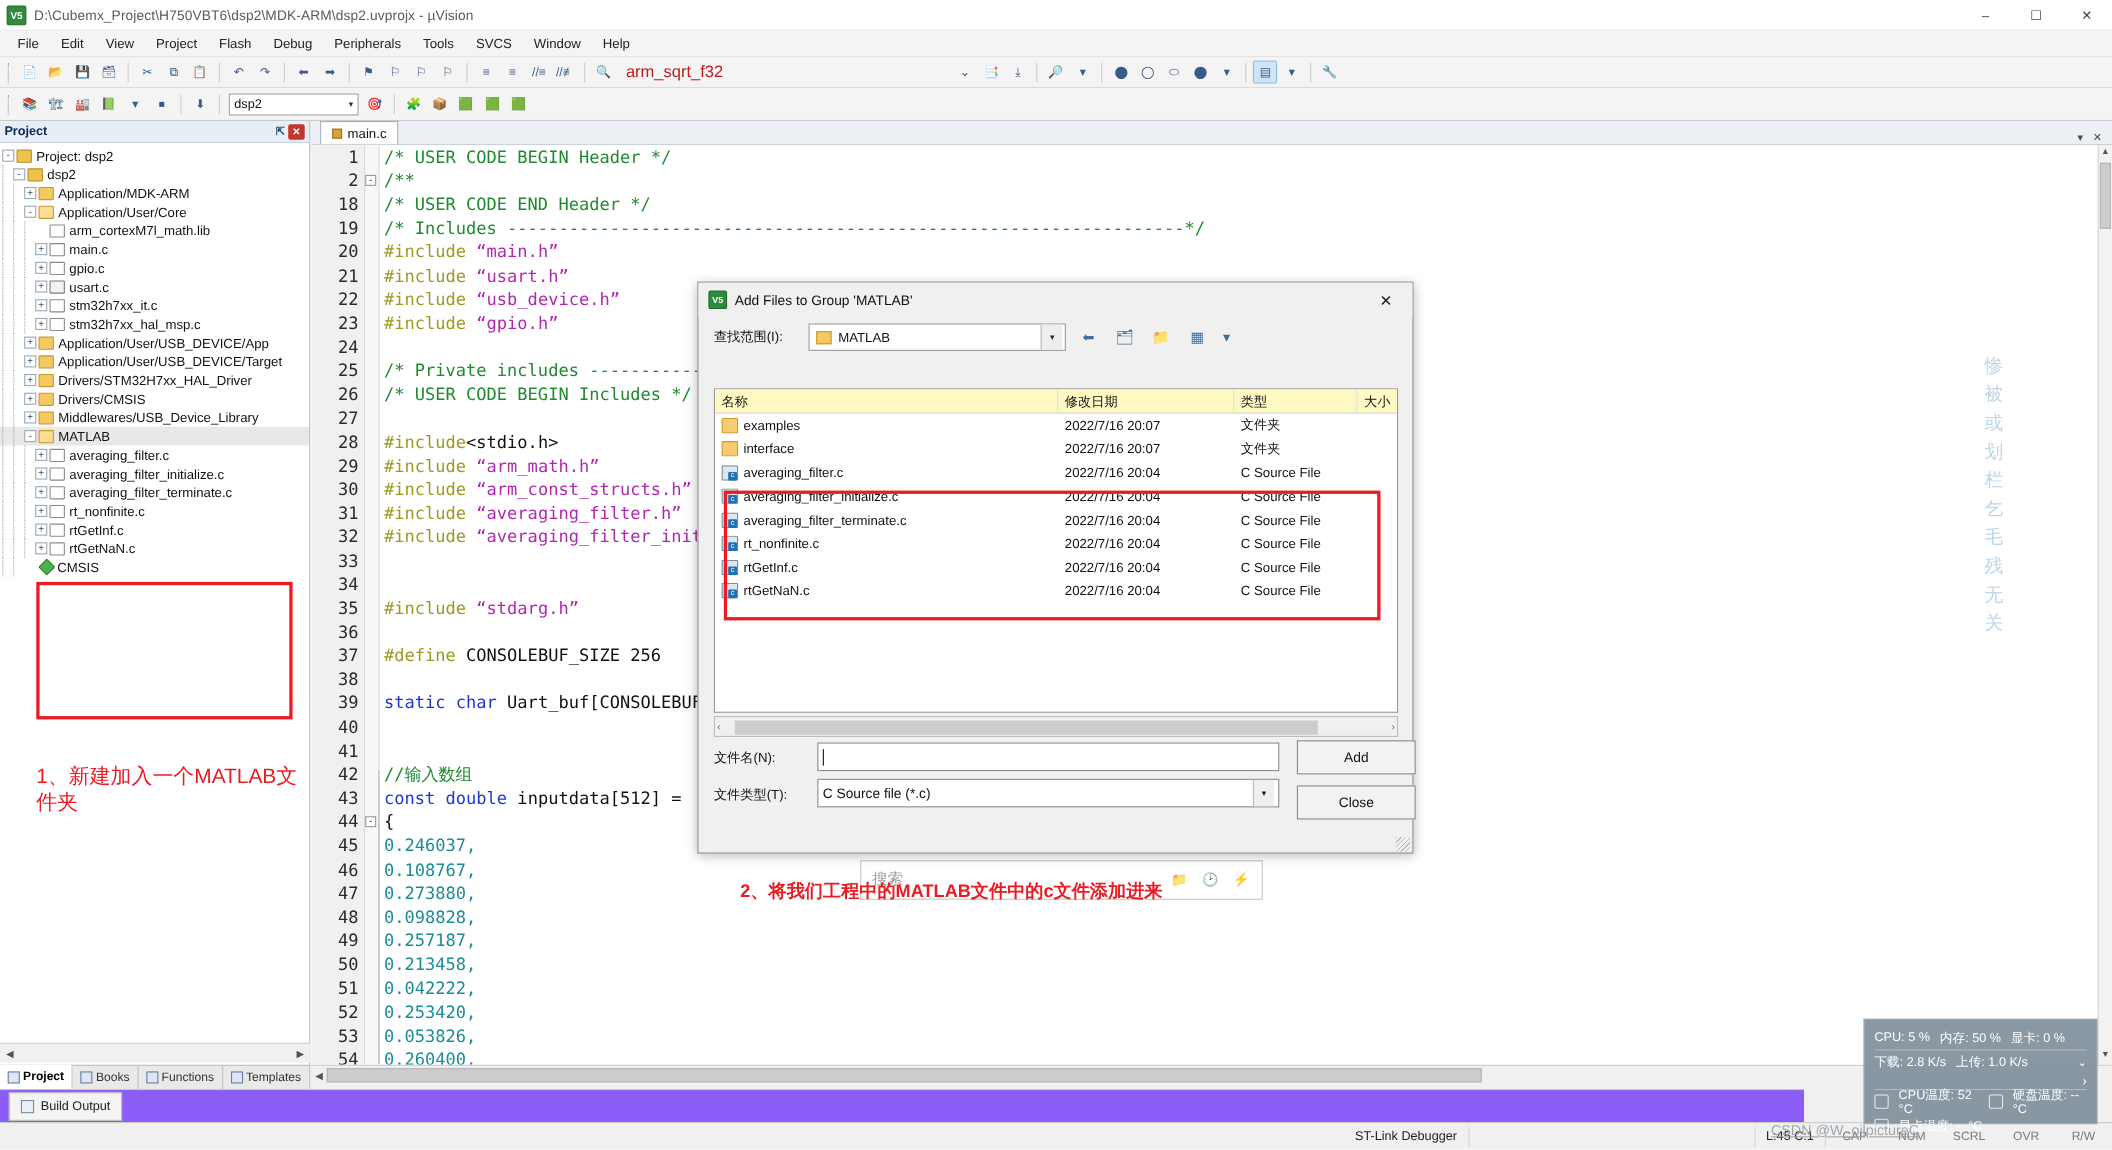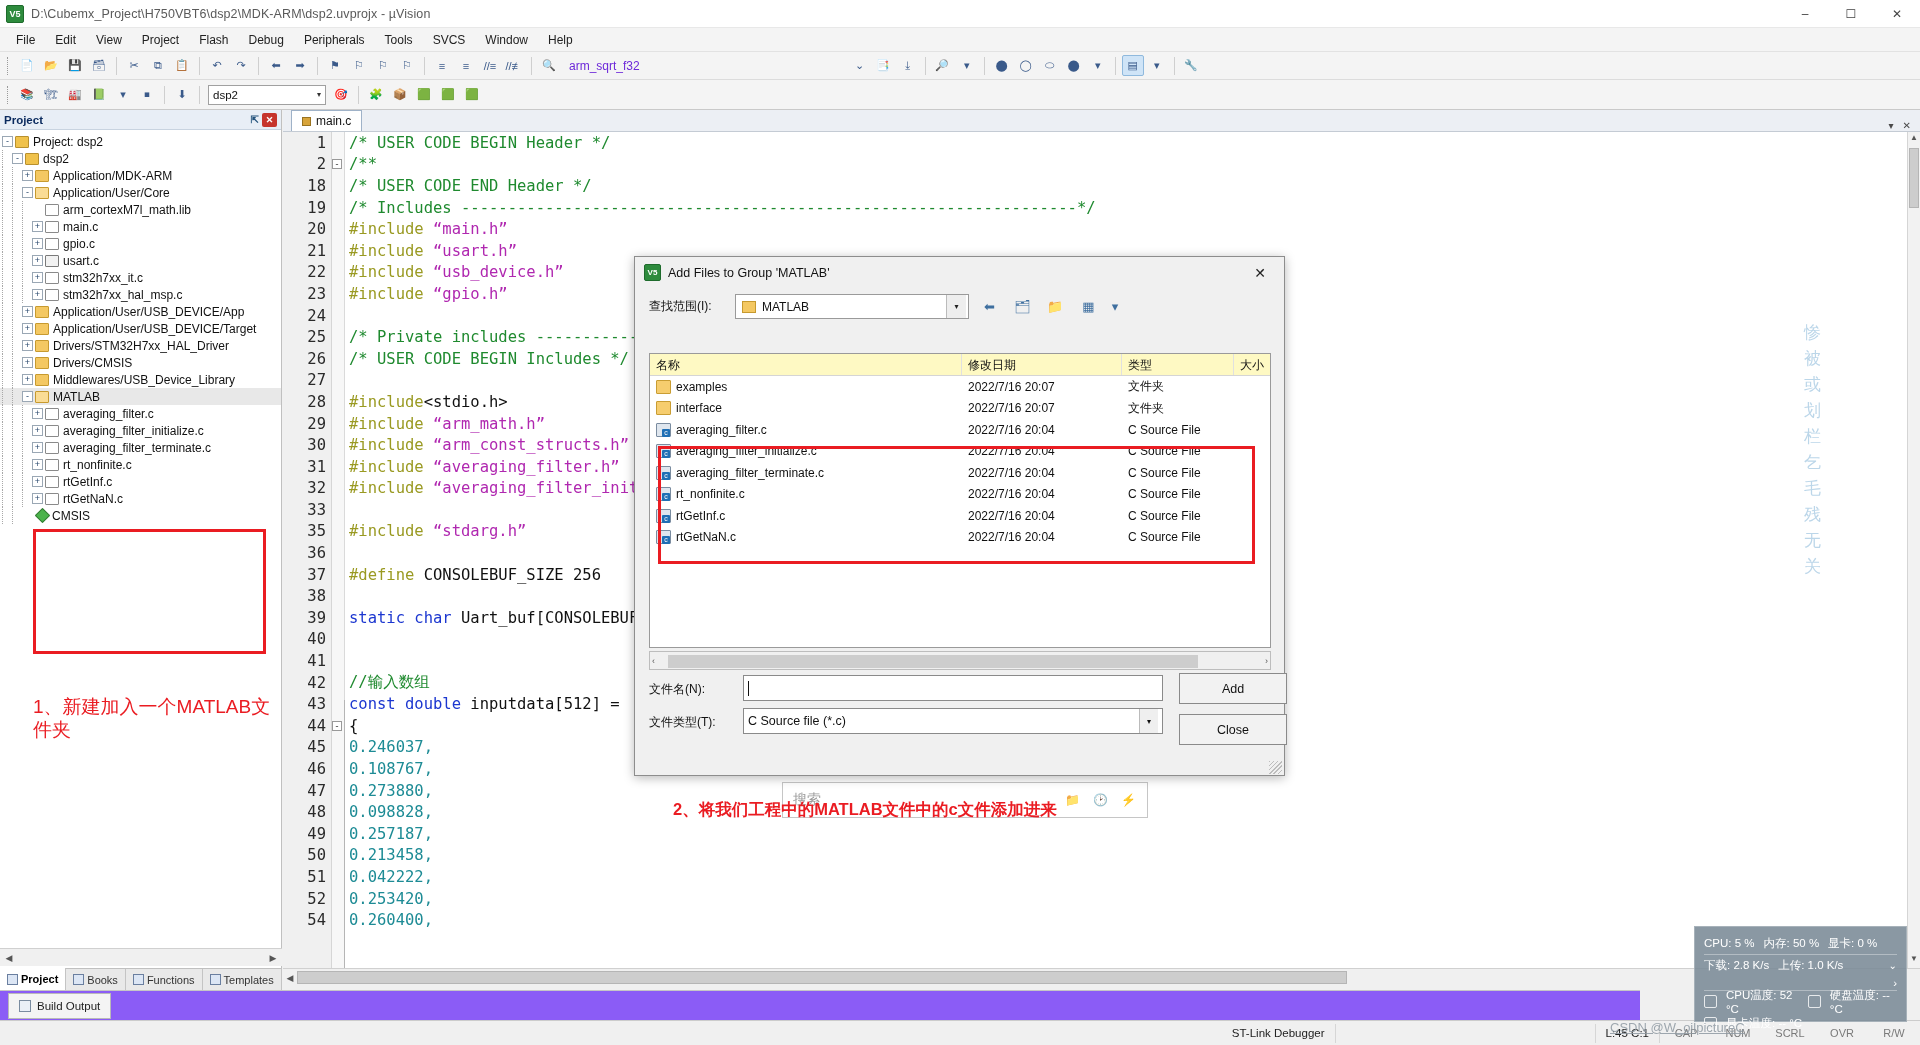--- a/index.html
+++ b/index.html
@@ -49,21 +49,21 @@
     width:22px;height:21px;margin:0 1px;display:flex;align-items:center;justify-content:center;
     font-size:11px;color:#3a5a8a;border:1px solid transparent;border-radius:2px;
   }
   .tbtn.sel { background:#cfe4f7; border:1px solid #8fb9dd; }
   .tsep { width:1px;height:18px;background:#cfcfcf;margin:0 5px; }
   .tcombo {
     height:20px;min-width:118px;background:#fff;border:1px solid #a0a0a0;
     font-size:11.5px;color:#111;display:flex;align-items:center;padding:0 4px;margin:0 3px;
   }
   .tcombo .arrow { margin-left:auto; font-size:8px;color:#333; }
-  .tlabel { font-size:12px;color:#6d28d9;padding:0 8px; }
+  .tlabel { font-size:15px;color:#b91c1c;padding:0 8px; }
 
   
   .projpanel {
     position:absolute; left:0; top:110px; width:282px; height:858px;
     background:#ffffff; border-right:1px solid #c0c0c0;
   }
   .panelhdr {
     height:20px; background:#e8eef6; border-bottom:1px solid #c8d3e0;
     display:flex; align-items:center; padding:0 4px;
     font-size:11.5px; color:#0a2a5e; font-weight:bold;
@@ -591,38 +591,40 @@
           <div class="cl"><span class="lnum">24</span><span class="fold"></span><span class="ctext"></span></div>
           <div class="cl"><span class="lnum">25</span><span class="fold"></span><span class="ctext"><span class="cmt">/* Private includes ----------------------------------------------------------*/</span></span></div>
           <div class="cl"><span class="lnum">26</span><span class="fold"></span><span class="ctext"><span class="cmt">/* USER CODE BEGIN Includes */</span></span></div>
           <div class="cl"><span class="lnum">27</span><span class="fold"></span><span class="ctext"></span></div>
           <div class="cl"><span class="lnum">28</span><span class="fold"></span><span class="ctext"><span class="pre">#include</span><span class="plain">&lt;stdio.h&gt;</span></span></div>
           <div class="cl"><span class="lnum">29</span><span class="fold"></span><span class="ctext"><span class="pre">#include </span><span class="str">“arm_math.h”</span></span></div>
           <div class="cl"><span class="lnum">30</span><span class="fold"></span><span class="ctext"><span class="pre">#include </span><span class="str">“arm_const_structs.h”</span></span></div>
           <div class="cl"><span class="lnum">31</span><span class="fold"></span><span class="ctext"><span class="pre">#include </span><span class="str">“averaging_filter.h”</span></span></div>
           <div class="cl"><span class="lnum">32</span><span class="fold"></span><span class="ctext"><span class="pre">#include </span><span class="str">“averaging_filter_initialize.h”</span></span></div>
           <div class="cl"><span class="lnum">33</span><span class="fold"></span><span class="ctext"></span></div>
+          <div class="cl"><span class="lnum">34</span><span class="fold"></span><span class="ctext"></span></div>
           <div class="cl"><span class="lnum">35</span><span class="fold"></span><span class="ctext"><span class="pre">#include </span><span class="str">“stdarg.h”</span></span></div>
           <div class="cl"><span class="lnum">36</span><span class="fold"></span><span class="ctext"></span></div>
           <div class="cl"><span class="lnum">37</span><span class="fold"></span><span class="ctext"><span class="pre">#define </span><span class="plain">CONSOLEBUF_SIZE 256</span></span></div>
           <div class="cl"><span class="lnum">38</span><span class="fold"></span><span class="ctext"></span></div>
           <div class="cl"><span class="lnum">39</span><span class="fold"></span><span class="ctext"><span class="kw">static char </span><span class="plain">Uart_buf[CONSOLEBUF_SIZE];</span></span></div>
           <div class="cl"><span class="lnum">40</span><span class="fold"></span><span class="ctext"></span></div>
           <div class="cl"><span class="lnum">41</span><span class="fold"></span><span class="ctext"></span></div>
           <div class="cl"><span class="lnum">42</span><span class="fold"></span><span class="ctext"><span class="cmt">//输入数组</span></span></div>
           <div class="cl"><span class="lnum">43</span><span class="fold"></span><span class="ctext"><span class="kw">const double </span><span class="plain">inputdata[512] =</span></span></div>
           <div class="cl"><span class="lnum">44</span><span class="fold"><span class="foldmark">-</span></span><span class="ctext"><span class="plain">{</span></span></div>
           <div class="cl"><span class="lnum">45</span><span class="fold"></span><span class="ctext"><span class="num">0.246037,</span></span></div>
           <div class="cl"><span class="lnum">46</span><span class="fold"></span><span class="ctext"><span class="num">0.108767,</span></span></div>
           <div class="cl"><span class="lnum">47</span><span class="fold"></span><span class="ctext"><span class="num">0.273880,</span></span></div>
           <div class="cl"><span class="lnum">48</span><span class="fold"></span><span class="ctext"><span class="num">0.098828,</span></span></div>
           <div class="cl"><span class="lnum">49</span><span class="fold"></span><span class="ctext"><span class="num">0.257187,</span></span></div>
           <div class="cl"><span class="lnum">50</span><span class="fold"></span><span class="ctext"><span class="num">0.213458,</span></span></div>
           <div class="cl"><span class="lnum">51</span><span class="fold"></span><span class="ctext"><span class="num">0.042222,</span></span></div>
           <div class="cl"><span class="lnum">52</span><span class="fold"></span><span class="ctext"><span class="num">0.253420,</span></span></div>
+          <div class="cl"><span class="lnum">53</span><span class="fold"></span><span class="ctext"><span class="num">0.053826,</span></span></div>
           <div class="cl"><span class="lnum">54</span><span class="fold"></span><span class="ctext"><span class="num">0.260400,</span></span></div>
         </div>
     </div>
     <div class="edscroll">
       <div class="up">▲</div>
       <div class="thumb"></div>
       <div class="dn">▼</div>
     </div>
   </div>
 

